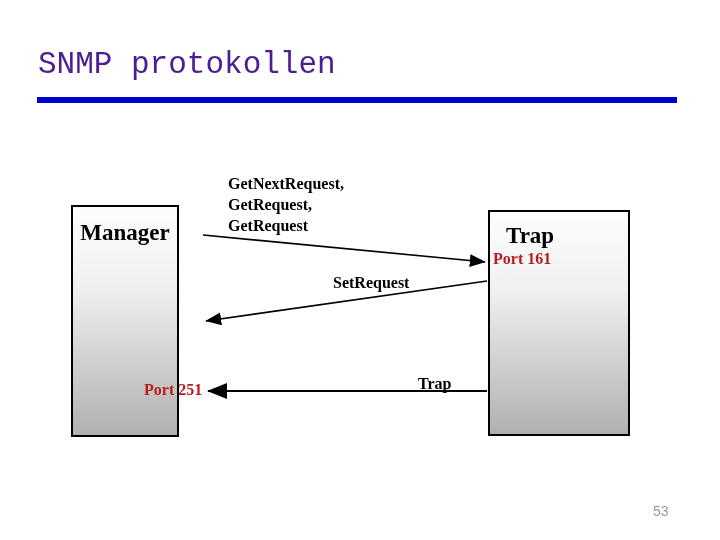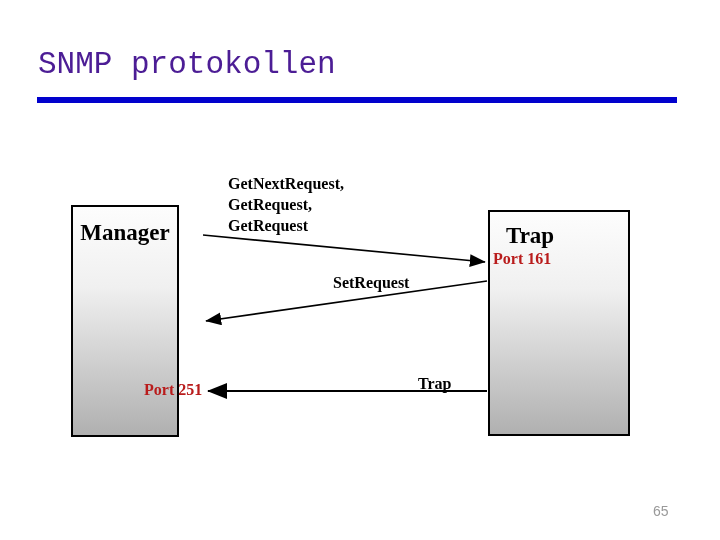--- a/index.html
+++ b/index.html
@@ -114,15 +114,15 @@
   </svg>
 
   <div class="msg-label request-label">
     <div>GetNextRequest,</div>
     <div>GetRequest,</div>
     <div>GetRequest</div>
   </div>
   <div class="msg-label response-label">SetRequest</div>
   <div class="msg-label trap-label">Trap</div>
 
-  <div class="page-number">65</div>
+  <div class="page-number">53</div>
 
 </div>
 
 </body></html>

